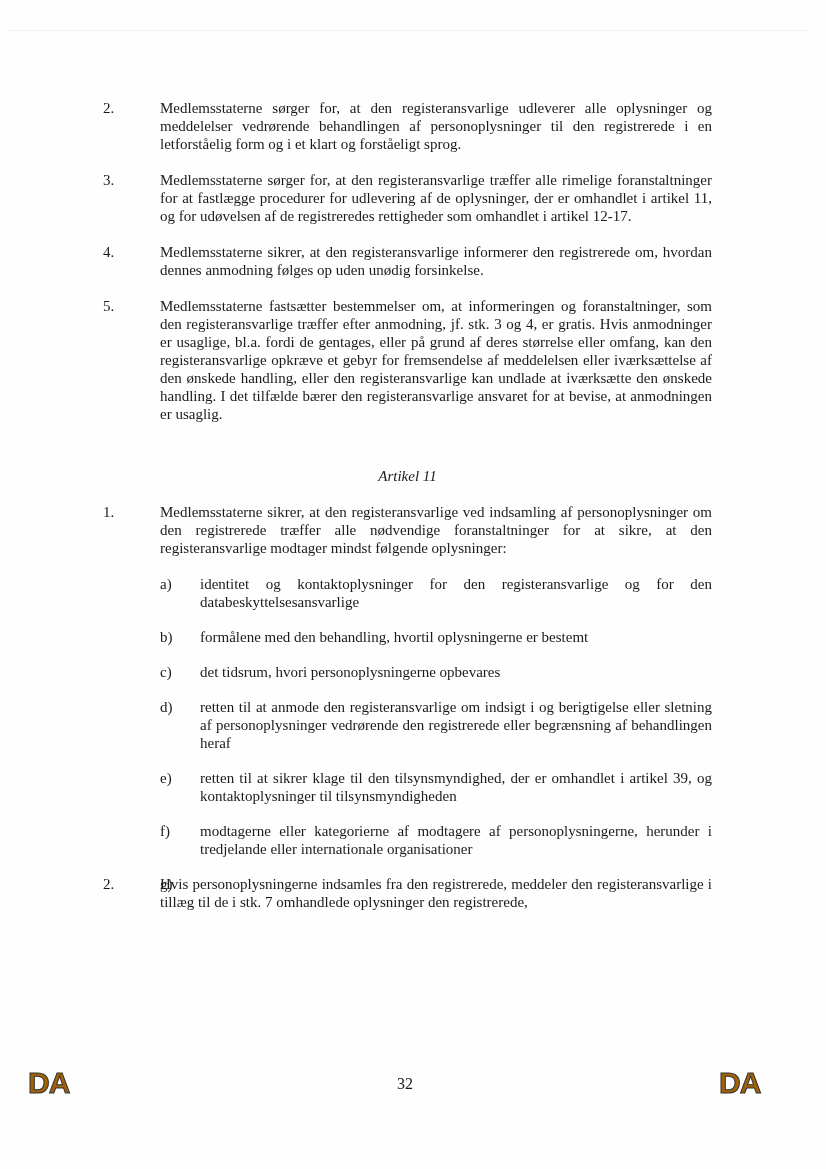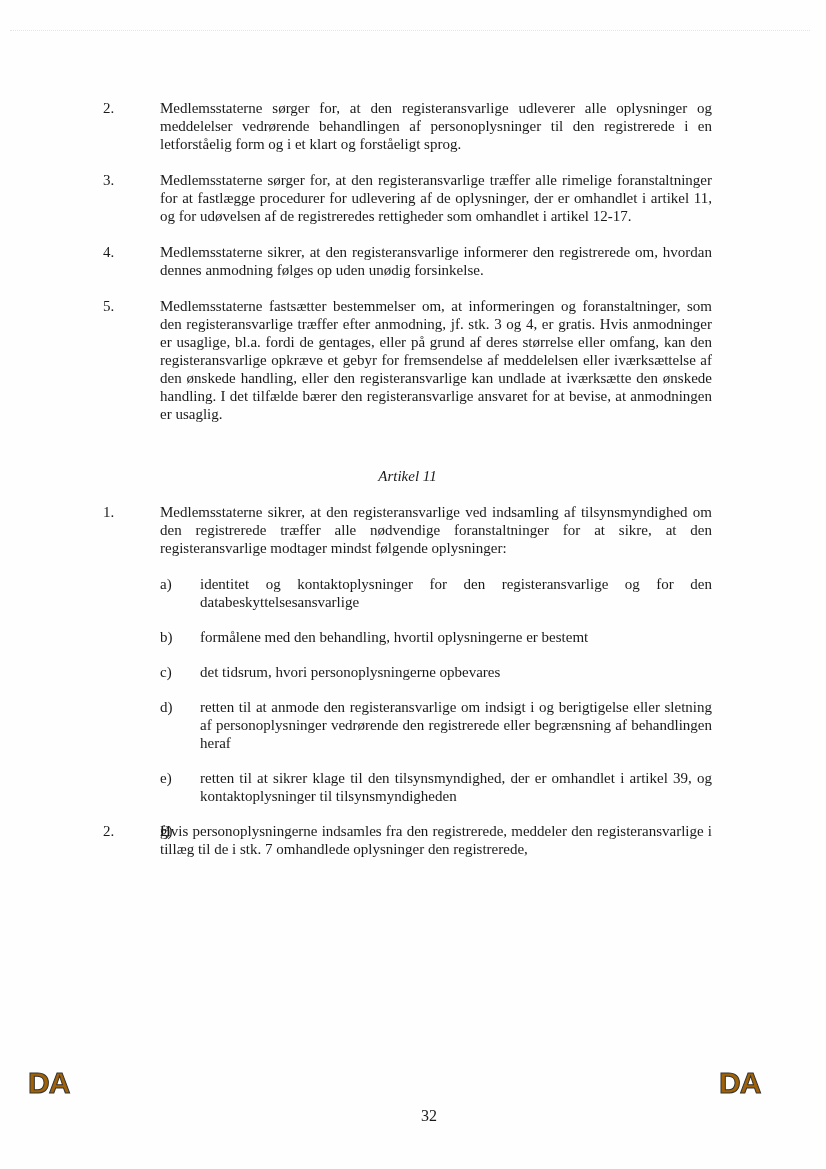--- a/index.html
+++ b/index.html
@@ -16,21 +16,21 @@
   .sub .lbl { position: absolute; left: 0; top: 0; }
   .sublist { margin-top: 18px; }
   .article-head { text-align: center; margin: 18px 0 18px 0; }
   .article-head .art { font-style: italic; display: block; }
   .article-head .ttl { font-style: italic; font-weight: bold; display: block; }
   .footer-da { position: absolute; top: 1066px; font-family: "Liberation Sans", "DejaVu Sans", sans-serif;
                font-weight: bold; font-size: 30px; color: #a16207; letter-spacing: -1px;
                -webkit-text-stroke: 1px #333; }
   .footer-da.left { left: 28px; }
   .footer-da.right { left: 719px; }
-  .page-num { position: absolute; top: 1075px; left: 416px; width: 26px; text-align: center; font-size: 16px; margin-top: 32px; }
+  .page-num { position: absolute; top: 1075px; left: 392px; width: 26px; text-align: center; font-size: 16px; }
 </style>
 </head>
 <body>
 
 <div class="page">
   <div class="scan-noise"></div>
 
   <div class="content">
 
     <div class="para">
@@ -49,21 +49,21 @@
       <span class="num">5.</span>
       <span class="txt">Medlemsstaterne fastsætter bestemmelser om, at informeringen og foranstaltninger, som den registeransvarlige træffer efter anmodning, jf. stk. 3 og 4, er gratis. Hvis anmodninger er usaglige, bl.a. fordi de gentages, eller på grund af deres størrelse eller omfang, kan den registeransvarlige opkræve et gebyr for fremsendelse af meddelelsen eller iværksættelse af den ønskede handling, eller den registeransvarlige kan undlade at iværksætte den ønskede handling. I det tilfælde bærer den registeransvarlige ansvaret for at bevise, at anmodningen er usaglig.</span>
     </div>
 
     <div class="article-head" style="margin-top:44px;">
       <span class="art">Artikel 11</span>
     </div>
 
     <div class="para" style="margin-bottom:14px;">
       <span class="num">1.</span>
-      <span class="txt">Medlemsstaterne sikrer, at den registeransvarlige ved indsamling af tilsynsmyndighed om den registrerede træffer alle nødvendige foranstaltninger for at sikre, at den registeransvarlige modtager mindst følgende oplysninger:</span>
+      <span class="txt">Medlemsstaterne sikrer, at den registeransvarlige ved indsamling af personoplysninger om den registrerede træffer alle nødvendige foranstaltninger for at sikre, at den registeransvarlige modtager mindst følgende oplysninger:</span>
       <div class="sublist">
         <div class="sub">
           <span class="lbl">a)</span>
           <span>identitet og kontaktoplysninger for den registeransvarlige og for den databeskyttelsesansvarlige</span>
         </div>
         <div class="sub">
           <span class="lbl">b)</span>
           <span>formålene med den behandling, hvortil oplysningerne er bestemt</span>
         </div>
         <div class="sub">
@@ -73,20 +73,21 @@
         <div class="sub">
           <span class="lbl">d)</span>
           <span>retten til at anmode den registeransvarlige om indsigt i og berigtigelse eller sletning af personoplysninger vedrørende den registrerede eller begrænsning af behandlingen heraf</span>
         </div>
         <div class="sub">
           <span class="lbl">e)</span>
           <span>retten til at sikrer klage til den tilsynsmyndighed, der er omhandlet i artikel 39, og kontaktoplysninger til tilsynsmyndigheden</span>
         </div>
         <div class="sub">
           <span class="lbl">f)</span>
+          <span>modtagerne eller kategorierne af modtagere af personoplysningerne, herunder i tredjelande eller internationale organisationer</span>
         </div>
         <div class="sub">
           <span class="lbl">g)</span>
         </div>
       </div>
     </div>
 
     <div class="para">
       <span class="num">2.</span>
       <span class="txt">Hvis personoplysningerne indsamles fra den registrerede, meddeler den registeransvarlige i tillæg til de i stk. 7 omhandlede oplysninger den registrerede,</span>

